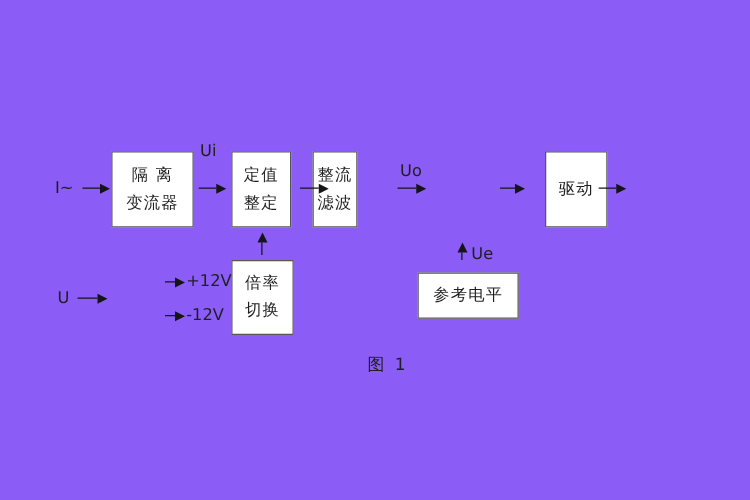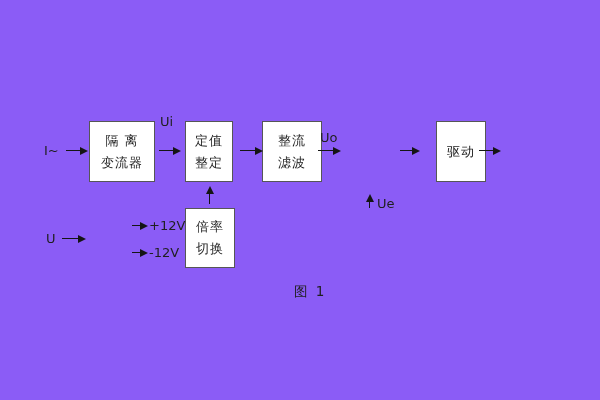--- a/index.html
+++ b/index.html
@@ -44,37 +44,40 @@
   <div class="box" style="left:89px;top:121px;width:66px;height:61px">
     <span>隔 离</span>
     <span>变流器</span>
   </div>
 
   <div class="box" style="left:185px;top:121px;width:48px;height:61px">
     <span>定值</span>
     <span>整定</span>
   </div>
 
-  <div class="box" style="left:262px;top:121px;width:60px;height:61px">
+  <div class="box" style="left:250px;top:121px;width:36px;height:61px">
     <span>整流</span>
     <span>滤波</span>
   </div>
 
 
   <div class="box" style="left:436px;top:121px;width:50px;height:61px">
     <span>驱动</span>
   </div>
 
 
 
   <div class="box" style="left:185px;top:208px;width:50px;height:60px">
     <span>倍率</span>
     <span>切换</span>
   </div>
 
+  <div class="box" style="left:334px;top:218px;width:81px;height:37px">
+    <span>参考电平</span>
+  </div>
 
   <span class="lbl" style="left:44px;top:143px">I~</span>
   <span class="lbl" style="left:46px;top:231px">U</span>
   <span class="lbl" style="left:160px;top:114px">Ui</span>
   <span class="lbl" style="left:320px;top:130px">Uo</span>
   <span class="lbl" style="left:377px;top:196px">Ue</span>
   <span class="lbl" style="left:149px;top:218px">+12V</span>
   <span class="lbl" style="left:149px;top:245px">-12V</span>
 
   <span class="caption" style="left:294px;top:245px">图 1</span>

